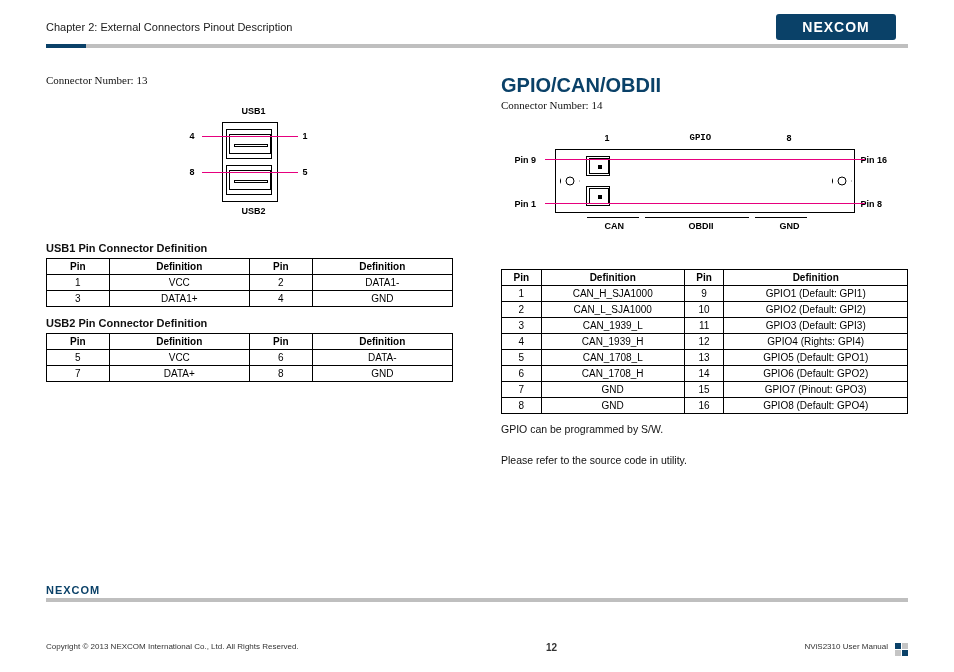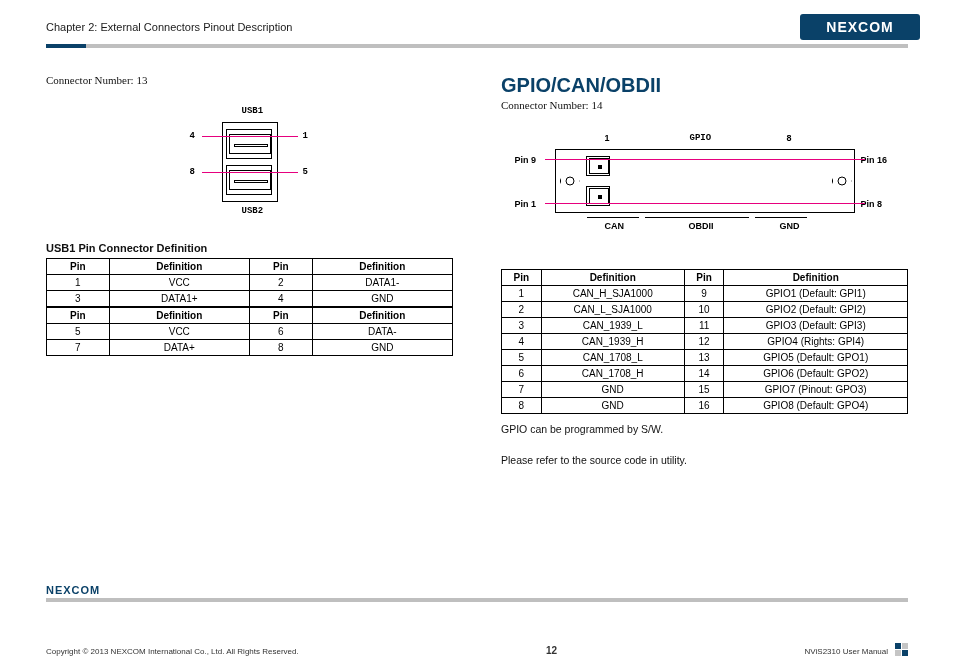--- a/index.html
+++ b/index.html
@@ -7,21 +7,21 @@
     font-family: "Segoe UI", Tahoma, Arial, sans-serif;
     width: 954px;
     height: 672px;
     background: #fff;
     position: relative;
     color: #000;
   }
   .header {
     display: flex;
     align-items: center;
-    padding: 14px 34px 0 46px;
+    padding: 14px 58px 0 46px;
   }
   .chapter {
     font-size: 11px;
     color: #1a1a1a;
     flex: 1;
   }
   .logo-top {
     width: 120px;
     height: 26px;
     background: #0a4168;
@@ -68,21 +68,20 @@
     color: #111;
     font-family: Liberation Serif, serif;
   }
   .diagram-usb {
     position: relative;
     width: 200px;
     height: 120px;
     margin: 16px auto 20px auto;
     font-size: 9px;
     font-weight: bold;
-    font-family: Liberation Mono, monospace;
   }
   .usb-box {
     position: absolute;
     left: 72px;
     top: 20px;
     width: 56px;
     height: 80px;
     border: 1.5px solid #000;
     background: #fff;
   }
@@ -207,21 +206,21 @@
     right: 46px;
     bottom: 16px;
   }
   .footer-bar {
     display: flex;
     margin-bottom: 2px;
     height: 4px;
   }
   .footer-row {
     display: flex;
-    align-items: flex-end;
+    align-items: flex-start;
     font-size: 8px;
     color: #333;
     margin-top: 40px;
   }
   .logo-bottom {
     font-size: 11px;
     font-weight: bold;
     color: #0a4168;
     letter-spacing: 1px;
     margin-bottom: 2px;
@@ -301,20 +300,21 @@
         </tr>
         <tr>
           <td>3</td>
             <td>DATA1+</td>
           <td>4</td>
             <td>GND</td>
         </tr>
       </tbody>
     </table>
 
+    <div class="table-caption">USB2 Pin Connector Definition</div>
     <table class="pin">
       <thead>
           <tr>
         <th>Pin</th>
         <th>Definition</th>
         <th>Pin</th>
         <th>Definition</th>
       </tr>
         </thead>
       <tbody>

